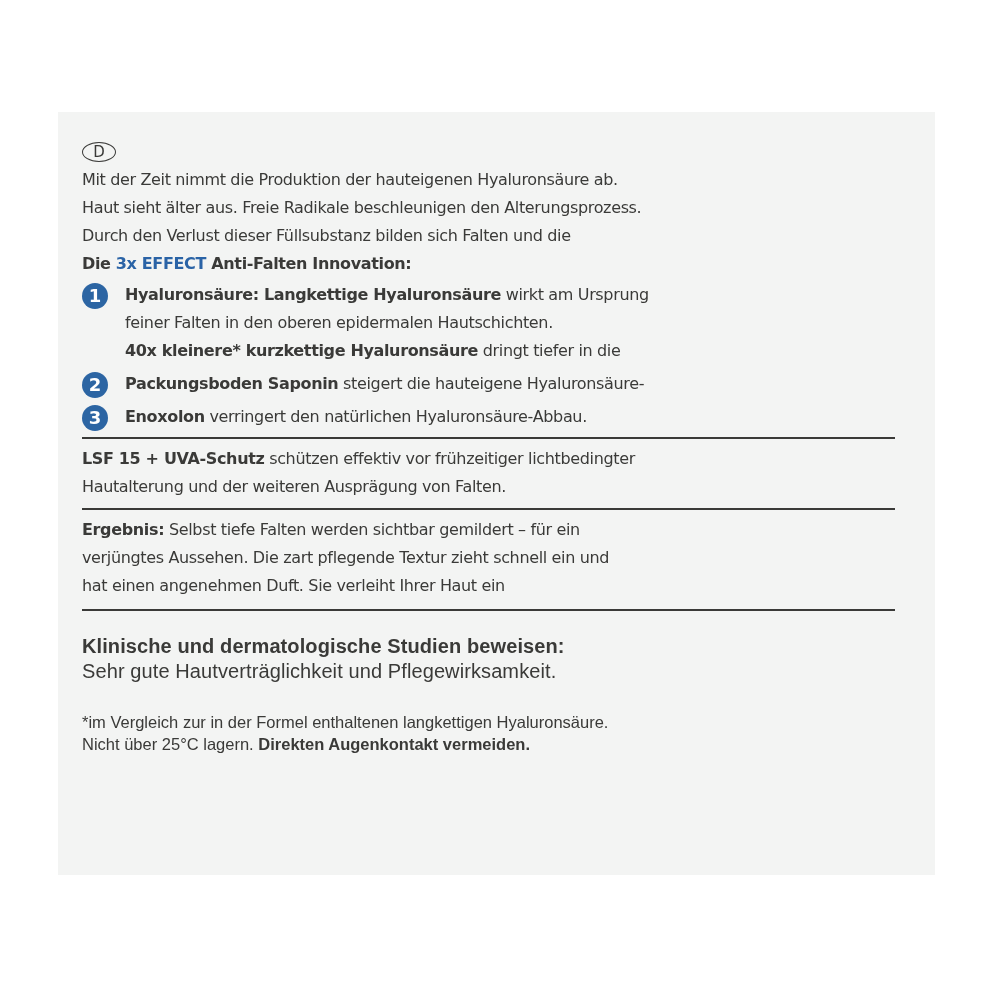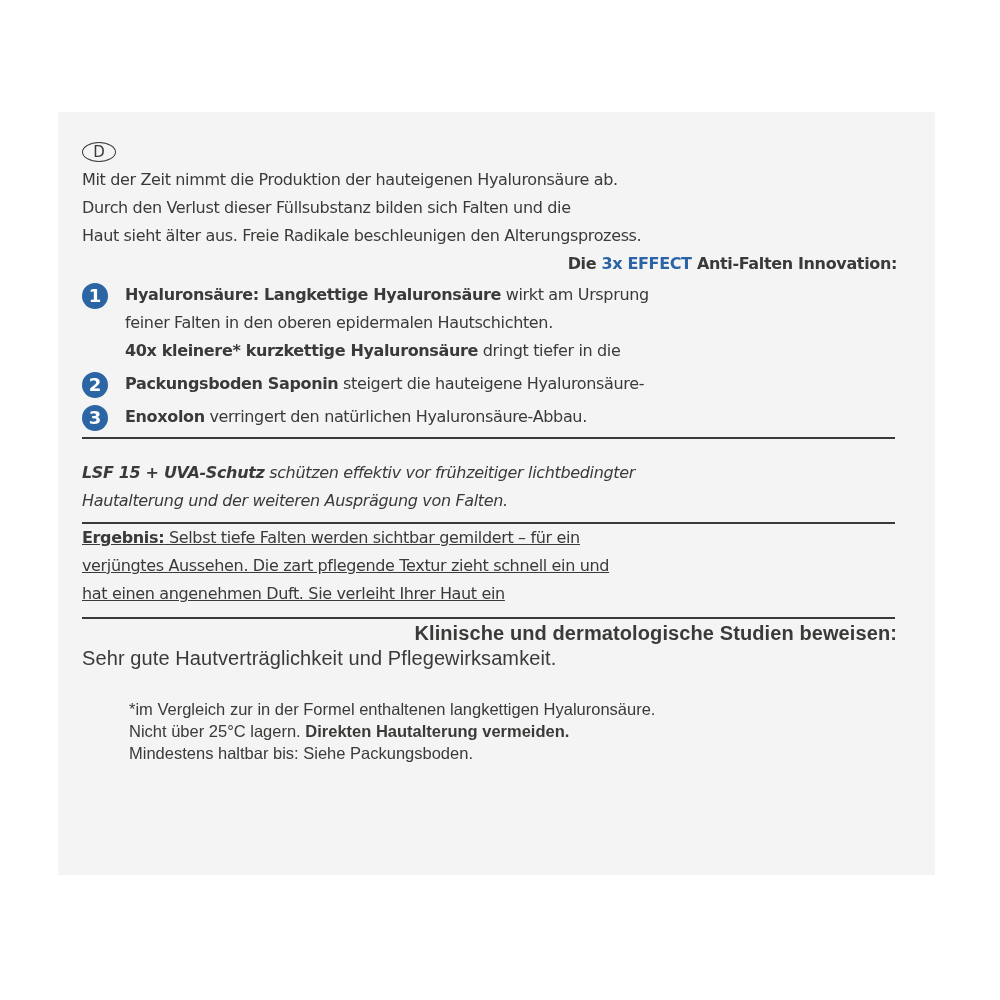--- a/index.html
+++ b/index.html
@@ -51,21 +51,21 @@
       box-sizing: border-box;
       line-height: 1;
     }
     .line {
       font-size: 16px;
       line-height: 28px;
       height: 28px;
       white-space: nowrap;
       letter-spacing: -0.35px;
     }
-    .b { font-weight: bold; text-align: right; }
+    .b { font-weight: bold; }
     .blue { color: #2a63a6; }
     .item {
       position: relative;
       padding-left: 43px;
     }
     .num {
       position: absolute;
       left: 0;
       top: 2px;
       width: 26px;
@@ -107,22 +107,22 @@
 <div class="card"></div>
 
 <div class="content">
 
   <div class="title">
     <span class="lang-badge">D</span>
   </div>
 
   <div>
     <div class="line">Mit der Zeit nimmt die Produktion der hauteigenen Hyaluronsäure ab.</div>
+    <div class="line">Haut sieht älter aus. Freie Radikale beschleunigen den Alterungsprozess.</div>
     <div class="line">Durch den Verlust dieser Füllsubstanz bilden sich Falten und die</div>
-    <div class="line">Haut sieht älter aus. Freie Radikale beschleunigen den Alterungsprozess.</div>
     <div class="line b"><span>Die </span><span class="blue">3x EFFECT</span><span> Anti-Falten Innovation:</span></div>
   </div>
 
   <div class="item" style="margin-top:3px;">
     <span class="num">1</span>
     <div class="line"><span class="b">Hyaluronsäure: Langkettige Hyaluronsäure</span><span> wirkt am Ursprung</span></div>
     <div class="line">feiner Falten in den oberen epidermalen Hautschichten.</div>
     <div class="line"><span class="b">40x kleinere* kurzkettige Hyaluronsäure</span><span> dringt tiefer in die</span></div>
   </div>
 
@@ -131,39 +131,38 @@
     <div class="line"><span class="b">Packungsboden Saponin</span><span> steigert die hauteigene Hyaluronsäure-</span></div>
   </div>
 
   <div class="item" style="margin-top:5px;">
     <span class="num">3</span>
     <div class="line"><span class="b">Enoxolon</span><span> verringert den natürlichen Hyaluronsäure-Abbau.</span></div>
   </div>
 
   <div class="divider" style="margin-top:6px;"></div>
 
-  <div style="margin-top:20px;font-style:italic;">
+  <div style="margin-top:6px;">
     <div class="line"><span class="b">LSF 15 + UVA-Schutz</span><span> schützen effektiv vor frühzeitiger lichtbedingter</span></div>
     <div class="line">Hautalterung und der weiteren Ausprägung von Falten.</div>
   </div>
 
   <div class="divider" style="margin-top:7px;"></div>
 
-  <div style="text-decoration:underline;">
+  <div style="margin-top:6px;">
     <div class="line"><span class="b">Ergebnis:</span><span> Selbst tiefe Falten werden sichtbar gemildert – für ein</span></div>
     <div class="line">verjüngtes Aussehen. Die zart pflegende Textur zieht schnell ein und</div>
     <div class="line">hat einen angenehmen Duft. Sie verleiht Ihrer Haut ein</div>
   </div>
 
   <div class="divider" style="margin-top:9px;"></div>
 
-  <div style="margin-top:2px;">
+  <div style="margin-top:23px;">
     <div class="studies b">Klinische und dermatologische Studien beweisen:</div>
     <div class="studies">Sehr gute Hautverträglichkeit und Pflegewirksamkeit.</div>
   </div>
 
-  <div style="margin-top:27px;margin-left:47px;">
+  <div style="margin-top:27px;">
     <div class="footnote">*im Vergleich zur in der Formel enthaltenen langkettigen Hyaluronsäure.</div>
-    <div class="footnote"><span>Nicht über 25°C lagern. </span><span class="b">Direkten Hautalterung vermeiden.</span></div>
-    <div class="footnote">Mindestens haltbar bis: Siehe Packungsboden.</div>
+    <div class="footnote"><span>Nicht über 25°C lagern. </span><span class="b">Direkten Augenkontakt vermeiden.</span></div>
   </div>
 
 </div>
 
 </body></html>

